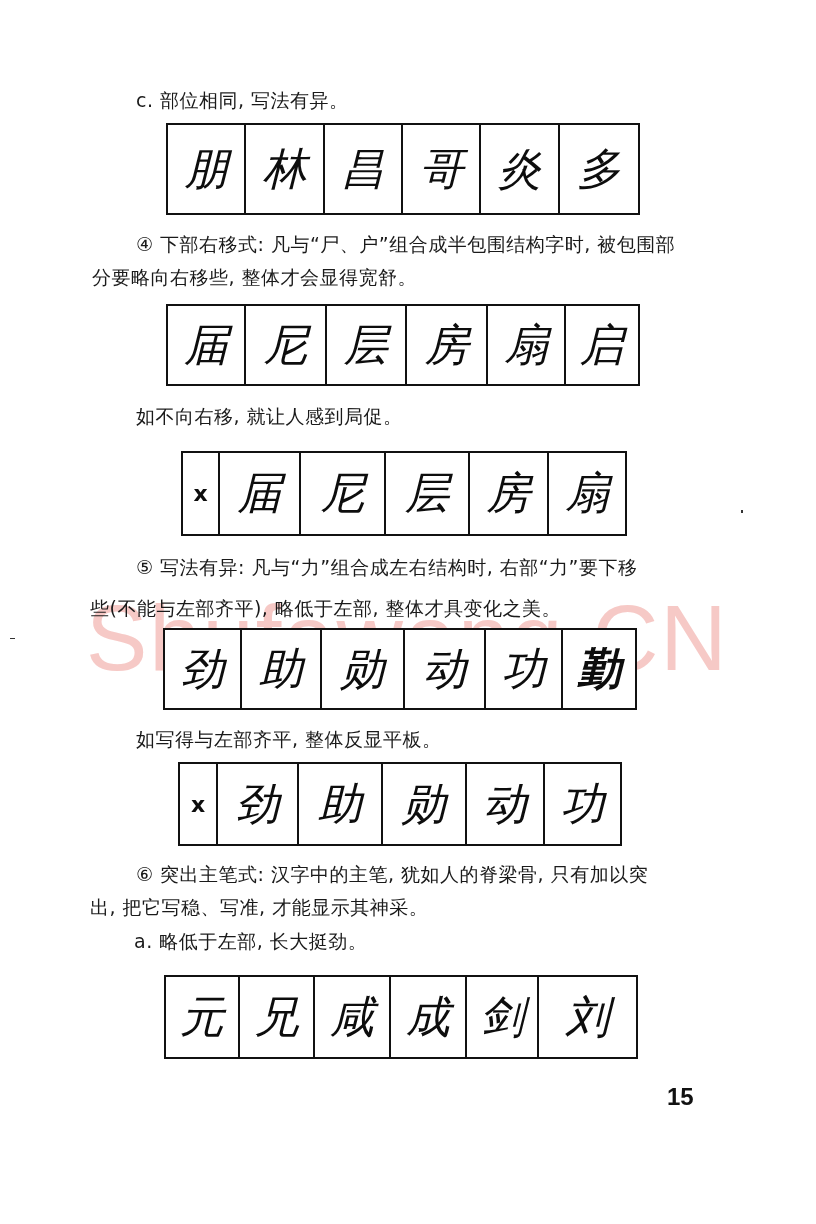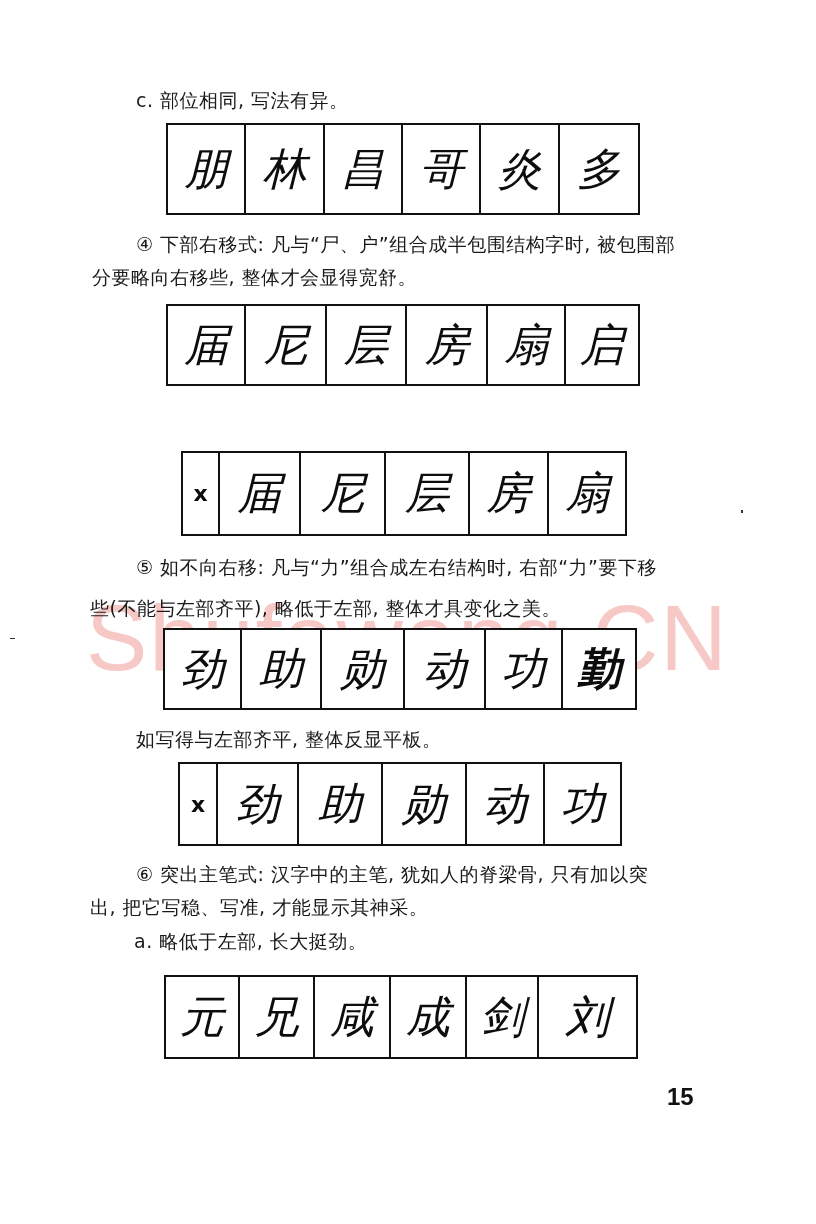--- a/index.html
+++ b/index.html
@@ -61,31 +61,32 @@
 
     <div class="grid" style="left:166px; top:304px; width:474px; height:82px;">
       <div class="cell" style="width:79px">届</div>
       <div class="cell" style="width:81px">尼</div>
       <div class="cell" style="width:81px">层</div>
       <div class="cell" style="width:82px">房</div>
       <div class="cell" style="width:78px">扇</div>
       <div class="cell" style="width:73px">启</div>
     </div>
 
+    <div class="line" style="left:136px; top:404px;">如不向右移, 就让人感到局促。</div>
 
     <div class="grid" style="left:181px; top:451px; width:446px; height:85px;">
       <div class="cell mark" style="width:37px">x</div>
       <div class="cell" style="width:81px">届</div>
       <div class="cell" style="width:85px">尼</div>
       <div class="cell" style="width:84px">层</div>
       <div class="cell" style="width:79px">房</div>
       <div class="cell" style="width:76px">扇</div>
     </div>
 
-    <div class="line" style="left:136px; top:555px;">⑤ 如不向右移: 凡与“力”组合成左右结构时, 右部“力”要下移</div>
+    <div class="line" style="left:136px; top:555px;">⑤ 写法有异: 凡与“力”组合成左右结构时, 右部“力”要下移</div>
     <div class="line" style="left:90px; top:588px;margin-top:8px;">些(不能与左部齐平), 略低于左部, 整体才具变化之美。</div>
 
     <div class="grid" style="left:163px; top:628px; width:474px; height:82px;">
       <div class="cell" style="width:77px">劲</div>
       <div class="cell" style="width:80px">助</div>
       <div class="cell" style="width:83px">勋</div>
       <div class="cell" style="width:81px">动</div>
       <div class="cell" style="width:77px">功</div>
       <div class="cell" style="width:72px; font-weight:bold;">勤</div>
     </div>

